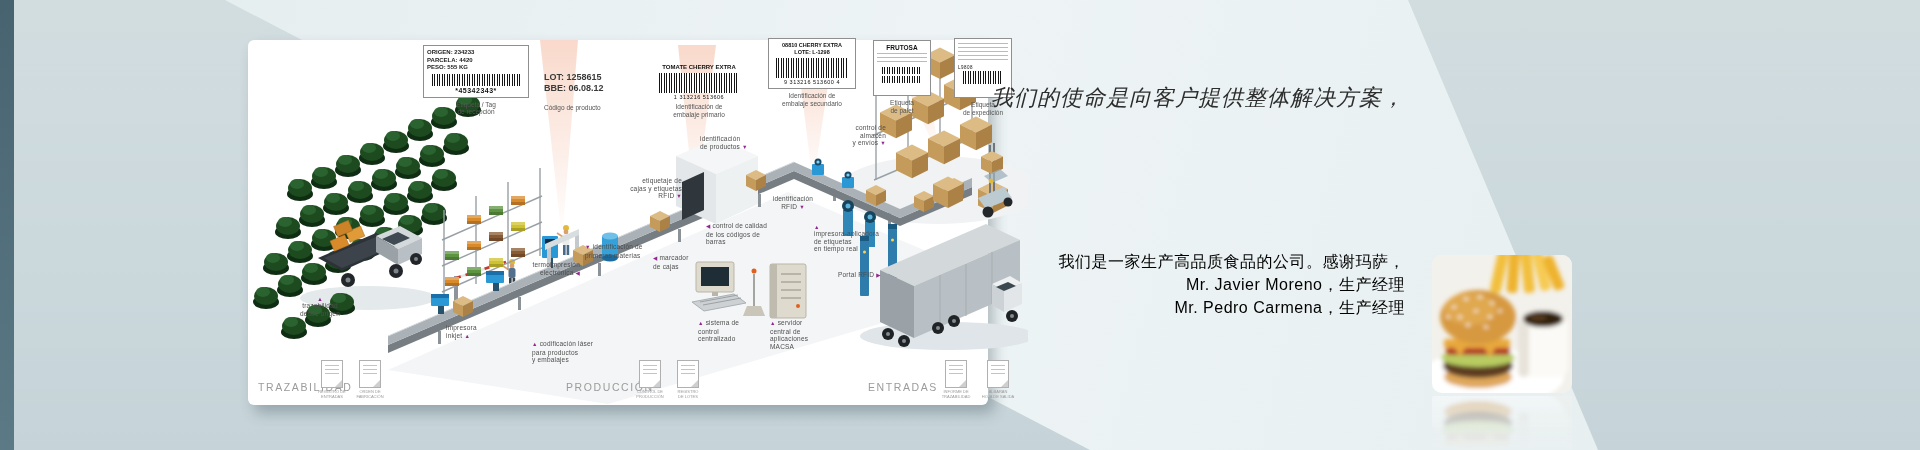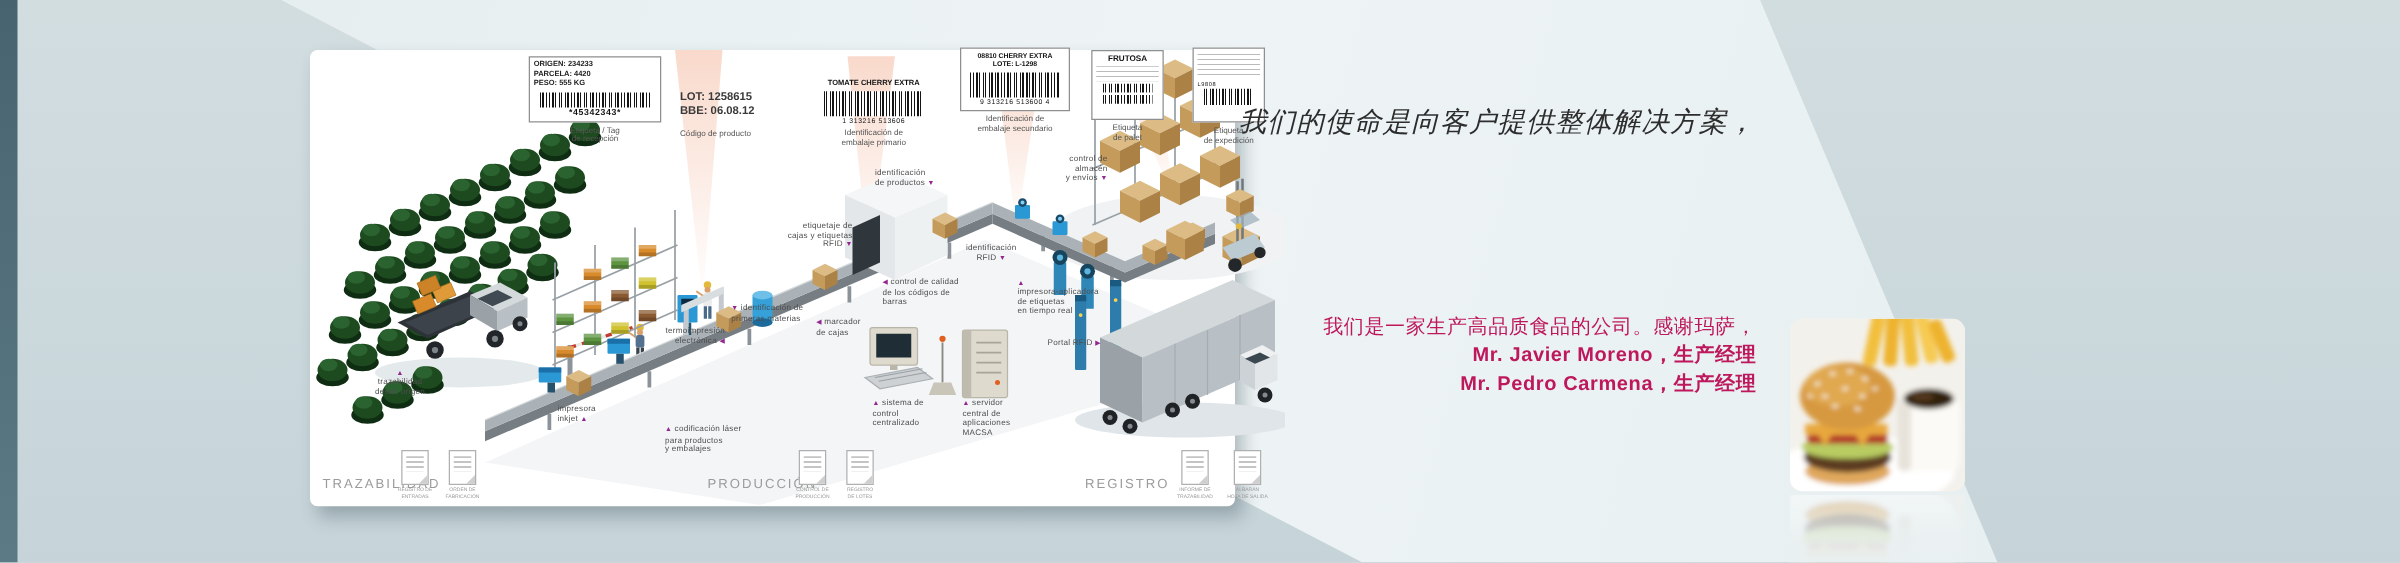--- a/index.html
+++ b/index.html
@@ -45,22 +45,22 @@
   .doc-ic::before{content:"";position:absolute;left:3px;right:3px;top:4px;height:12px;
     background:repeating-linear-gradient(180deg,#c4c4c4 0 1px,transparent 1px 4px);}
   .doc-ic::after{content:"";position:absolute;right:0;bottom:0;width:0;height:0;
     border-style:solid;border-width:0 0 7px 7px;border-color:transparent transparent #cfcfcf transparent;}
   .doc-cap{font-size:4px;line-height:4.6px;color:#9a9a9a;margin-top:2px;text-transform:uppercase;}
 
   
   .mission{position:absolute;right:515px;top:84px;text-align:center;
     font-size:22px;line-height:28px;color:#2d2d2d;font-weight:500;letter-spacing:1px;font-style:italic;}
   .testimonial{position:absolute;right:515px;top:250px;text-align:right;
-    font-size:16px;line-height:23px;color:#be185d;letter-spacing:.5px;}
-  .testimonial .sig{font-weight:700;}
+    font-size:16px;line-height:23px;color:#000000;letter-spacing:.5px;}
+  .testimonial .sig{font-weight:400;}
 
   
   .photo{position:absolute;left:1432px;top:255px;width:140px;height:138px;
     border-radius:10px;overflow:hidden;background:#f6f4f0;}
   .photo-reflect{position:absolute;left:1432px;top:396px;width:140px;height:54px;
     border-radius:0 0 10px 10px;overflow:hidden;opacity:.55;}
   .photo-reflect svg{transform:scaleY(-1);}
   .photo-fade{position:absolute;left:1432px;top:396px;width:140px;height:54px;
     background:linear-gradient(180deg,rgba(233,240,241,.25) 0%,rgba(233,240,241,.85) 70%,#e9f0f1 100%);}
 </style>
@@ -487,21 +487,21 @@
       <div class="doc-ic"></div>
       <div class="doc-cap pre">CONTROL DE
 PRODUCCIÓN</div>
     </div>
     <div class="doc" style="left:422px;top:320px">
       <div class="doc-ic"></div>
       <div class="doc-cap pre">REGISTRO
 DE LOTES</div>
     </div>
 
-    <div class="sec-title" style="left:620px;top:341px">REGISTRO</div>
+    <div class="sec-title" style="left:620px;top:341px">ENTRADAS</div>
     <div class="doc" style="left:690px;top:320px">
       <div class="doc-ic"></div>
       <div class="doc-cap pre">INFORME DE
 TRAZABILIDAD</div>
     </div>
     <div class="doc" style="left:732px;top:320px">
       <div class="doc-ic"></div>
       <div class="doc-cap pre">ALBARÁN
 HOJA DE SALIDA</div>
     </div>

